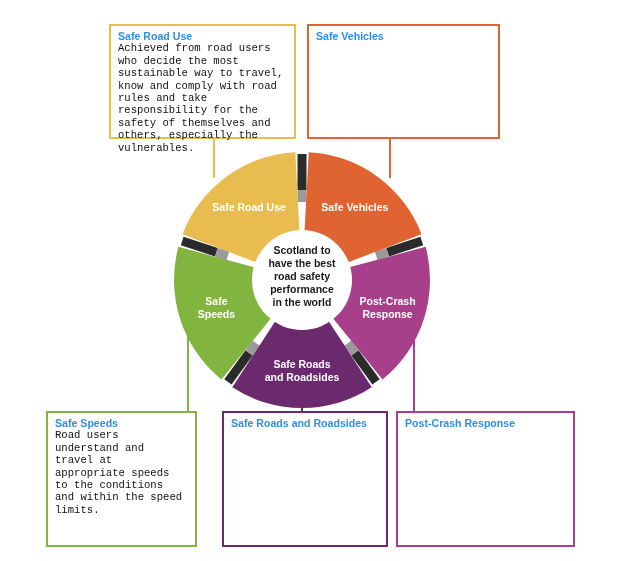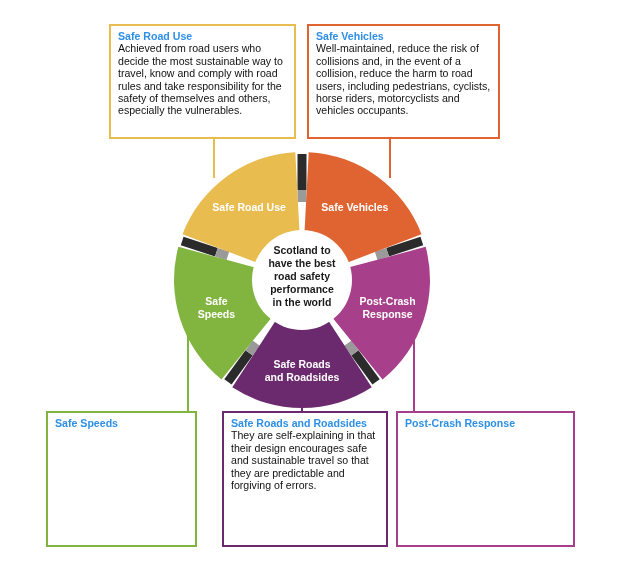--- a/index.html
+++ b/index.html
@@ -1,21 +1,21 @@
 <!DOCTYPE html>
 <html><head>
 <meta charset="utf-8">
 <style>
   html, body { margin: 0; padding: 0; background: #ffffff; }
   body { width: 628px; height: 561px; position: relative; overflow: hidden;
          font-family: "Liberation Sans", sans-serif; }
   .box { position: absolute; box-sizing: border-box; border: 2px solid; background: #fff;
          padding: 4px 7px; font-size: 10.6px; line-height: 12.4px; color: #111; }
   .box .title { color: #2E8FE6; font-weight: bold; display: block; }
-  .box .desc { display: block; }
+  .box .desc { display: block; font-family: Liberation Mono, monospace; }
   #wheel { position: absolute; left: 0; top: 0; }
   .conn { position: absolute; width: 2px; }
 </style>
 </head>
 <body>
 
 <div class="conn" style="left:213px; top:138px; height:40px; background:#E9BC4F;"></div>
 <div class="conn" style="left:389px; top:138px; height:40px; background:#E06431;"></div>
 <div class="conn" style="left:187px; top:330px; height:81px; background:#82B440;"></div>
 <div class="conn" style="left:301px; top:395px; height:16px; background:#6B2A6E;"></div>
@@ -61,24 +61,23 @@
       <text x="216.40491353343617" text-anchor="middle" fill="#ffffff" font-weight="bold" font-size="10.5" font-family="'Liberation Sans', sans-serif"><tspan x="216.40491353343617" y="305.3115294937453">Safe</tspan><tspan x="216.40491353343617" y="318.3115294937453">Speeds</tspan></text>
     </g>
 </svg>
 
 <div class="box" style="left:109px; top:24px; width:187px; height:115px; border-color:#E9BC4F;">
   <span class="title">Safe Road Use</span>
   <span class="desc">Achieved from road users who decide the most sustainable way to travel, know and comply with road rules and take responsibility for the safety of themselves and others, especially the vulnerables.</span>
 </div>
 <div class="box" style="left:307px; top:24px; width:193px; height:115px; border-color:#E06431;">
   <span class="title">Safe Vehicles</span>
-  <span class="desc">Well-maintained, reduce the risk of collisions and, in the event of a collision, reduce the harm to road users, including pedestrians, cyclists, horse riders, motorcyclists and vehicles occupants.</span>
 </div>
 <div class="box" style="left:46px; top:411px; width:151px; height:136px; border-color:#82B440;">
   <span class="title">Safe Speeds</span>
+  <span class="desc">Road users understand and travel at appropriate speeds to the conditions and within the speed limits.</span>
 </div>
 <div class="box" style="left:222px; top:411px; width:166px; height:136px; border-color:#6B2A6E;">
   <span class="title">Safe Roads and Roadsides</span>
-  <span class="desc">They are self-explaining in that their design encourages safe and sustainable travel so that they are predictable and forgiving of errors.</span>
 </div>
 <div class="box" style="left:396px; top:411px; width:179px; height:136px; border-color:#A83F8A;">
   <span class="title">Post-Crash Response</span>
 </div>
 
 </body></html>

